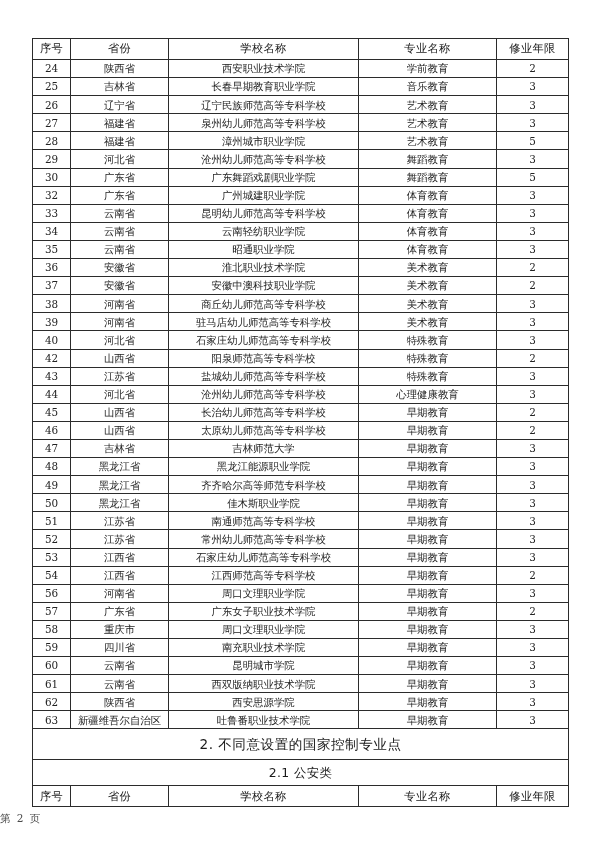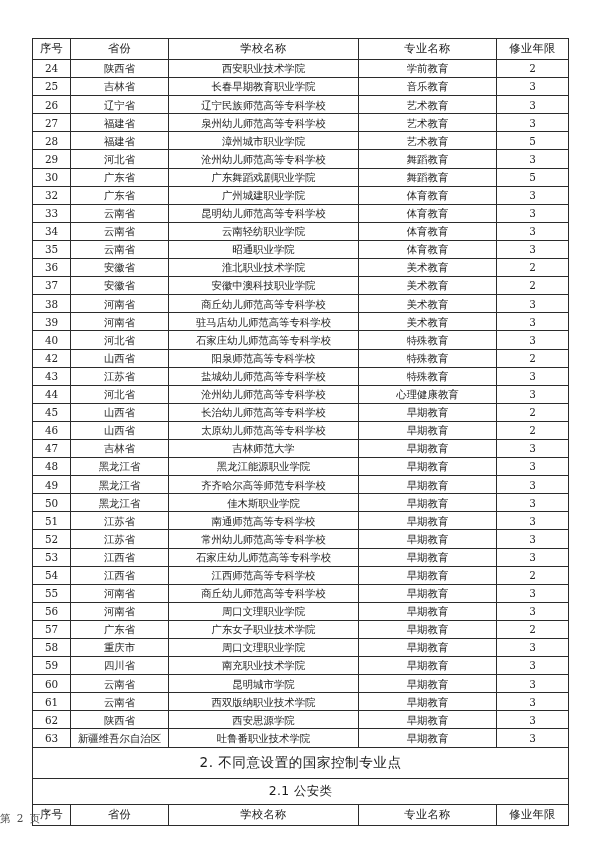--- a/index.html
+++ b/index.html
@@ -320,27 +320,20 @@
             <td class="num">3</td>
           </tr>
           <tr class="data-row">
             <td class="num">54</td>
             <td>江西省</td>
             <td>江西师范高等专科学校</td>
             <td>早期教育</td>
             <td class="num">2</td>
           </tr>
           <tr class="data-row">
-            <td class="num">55</td>
-            <td>河南省</td>
-            <td>商丘幼儿师范高等专科学校</td>
-            <td>早期教育</td>
-            <td class="num">3</td>
-          </tr>
-          <tr class="data-row">
             <td class="num">56</td>
             <td>河南省</td>
             <td>周口文理职业学院</td>
             <td>早期教育</td>
             <td class="num">3</td>
           </tr>
           <tr class="data-row">
             <td class="num">57</td>
             <td>广东省</td>
             <td>广东女子职业技术学院</td>

